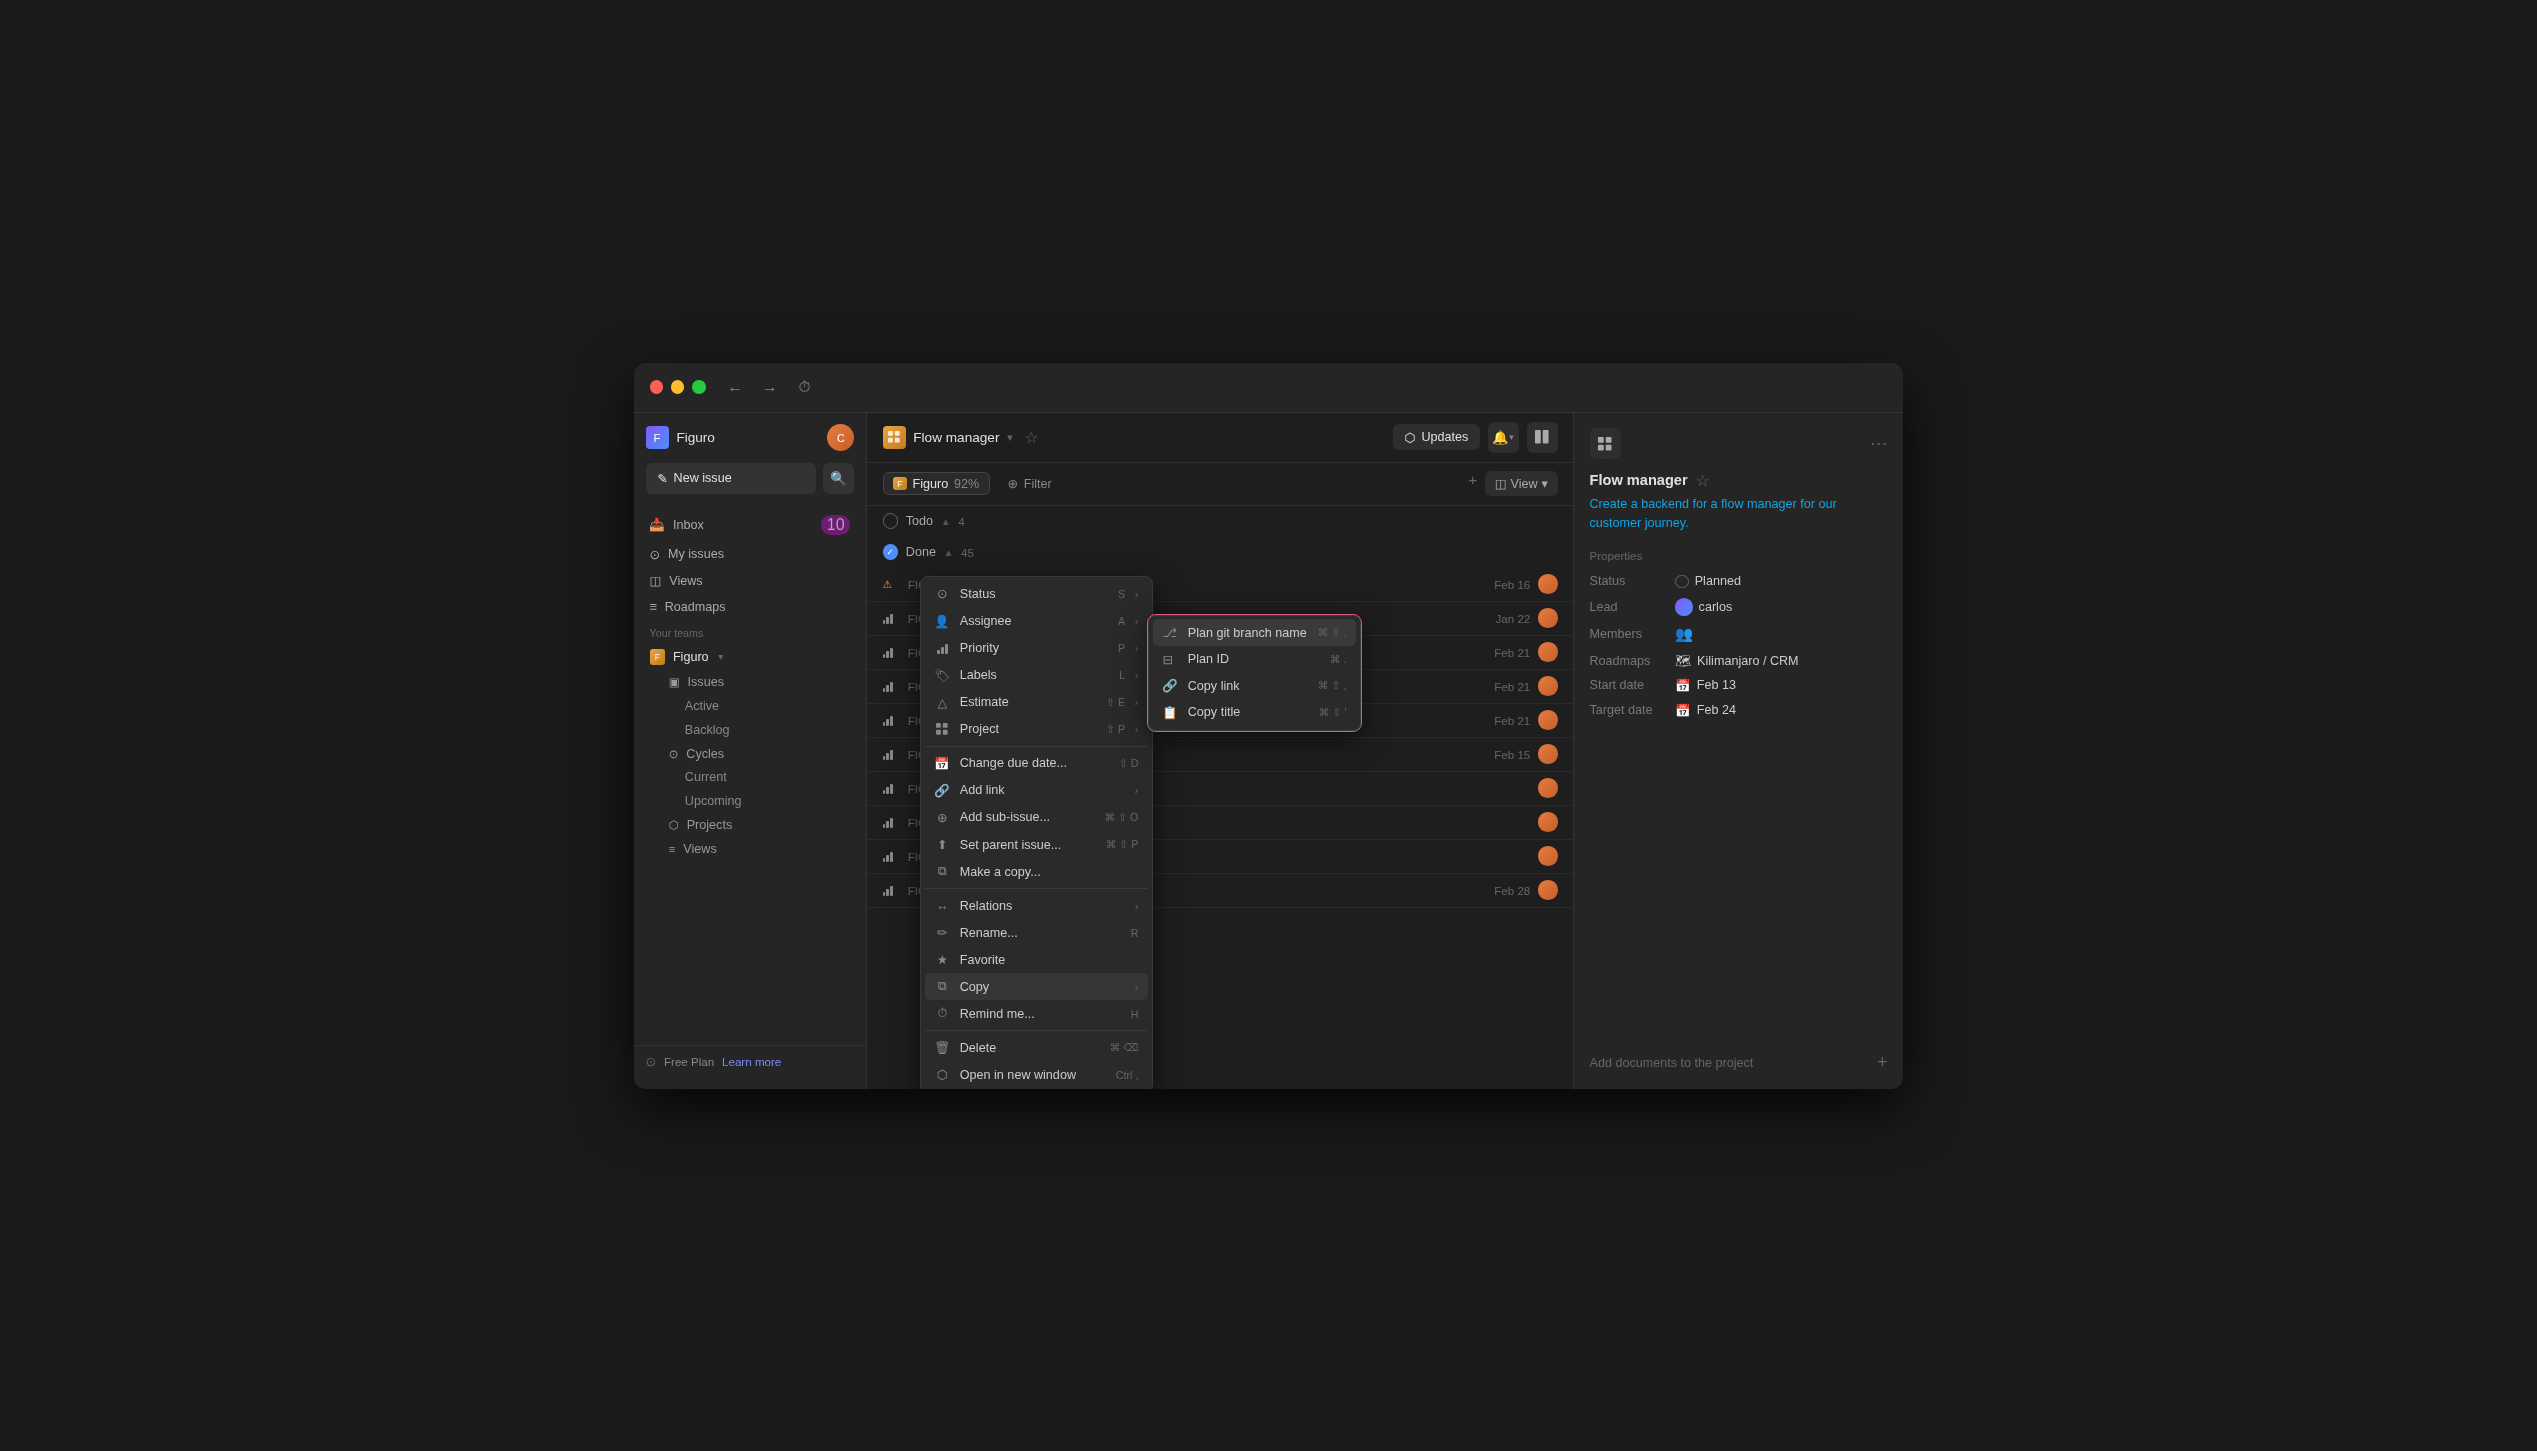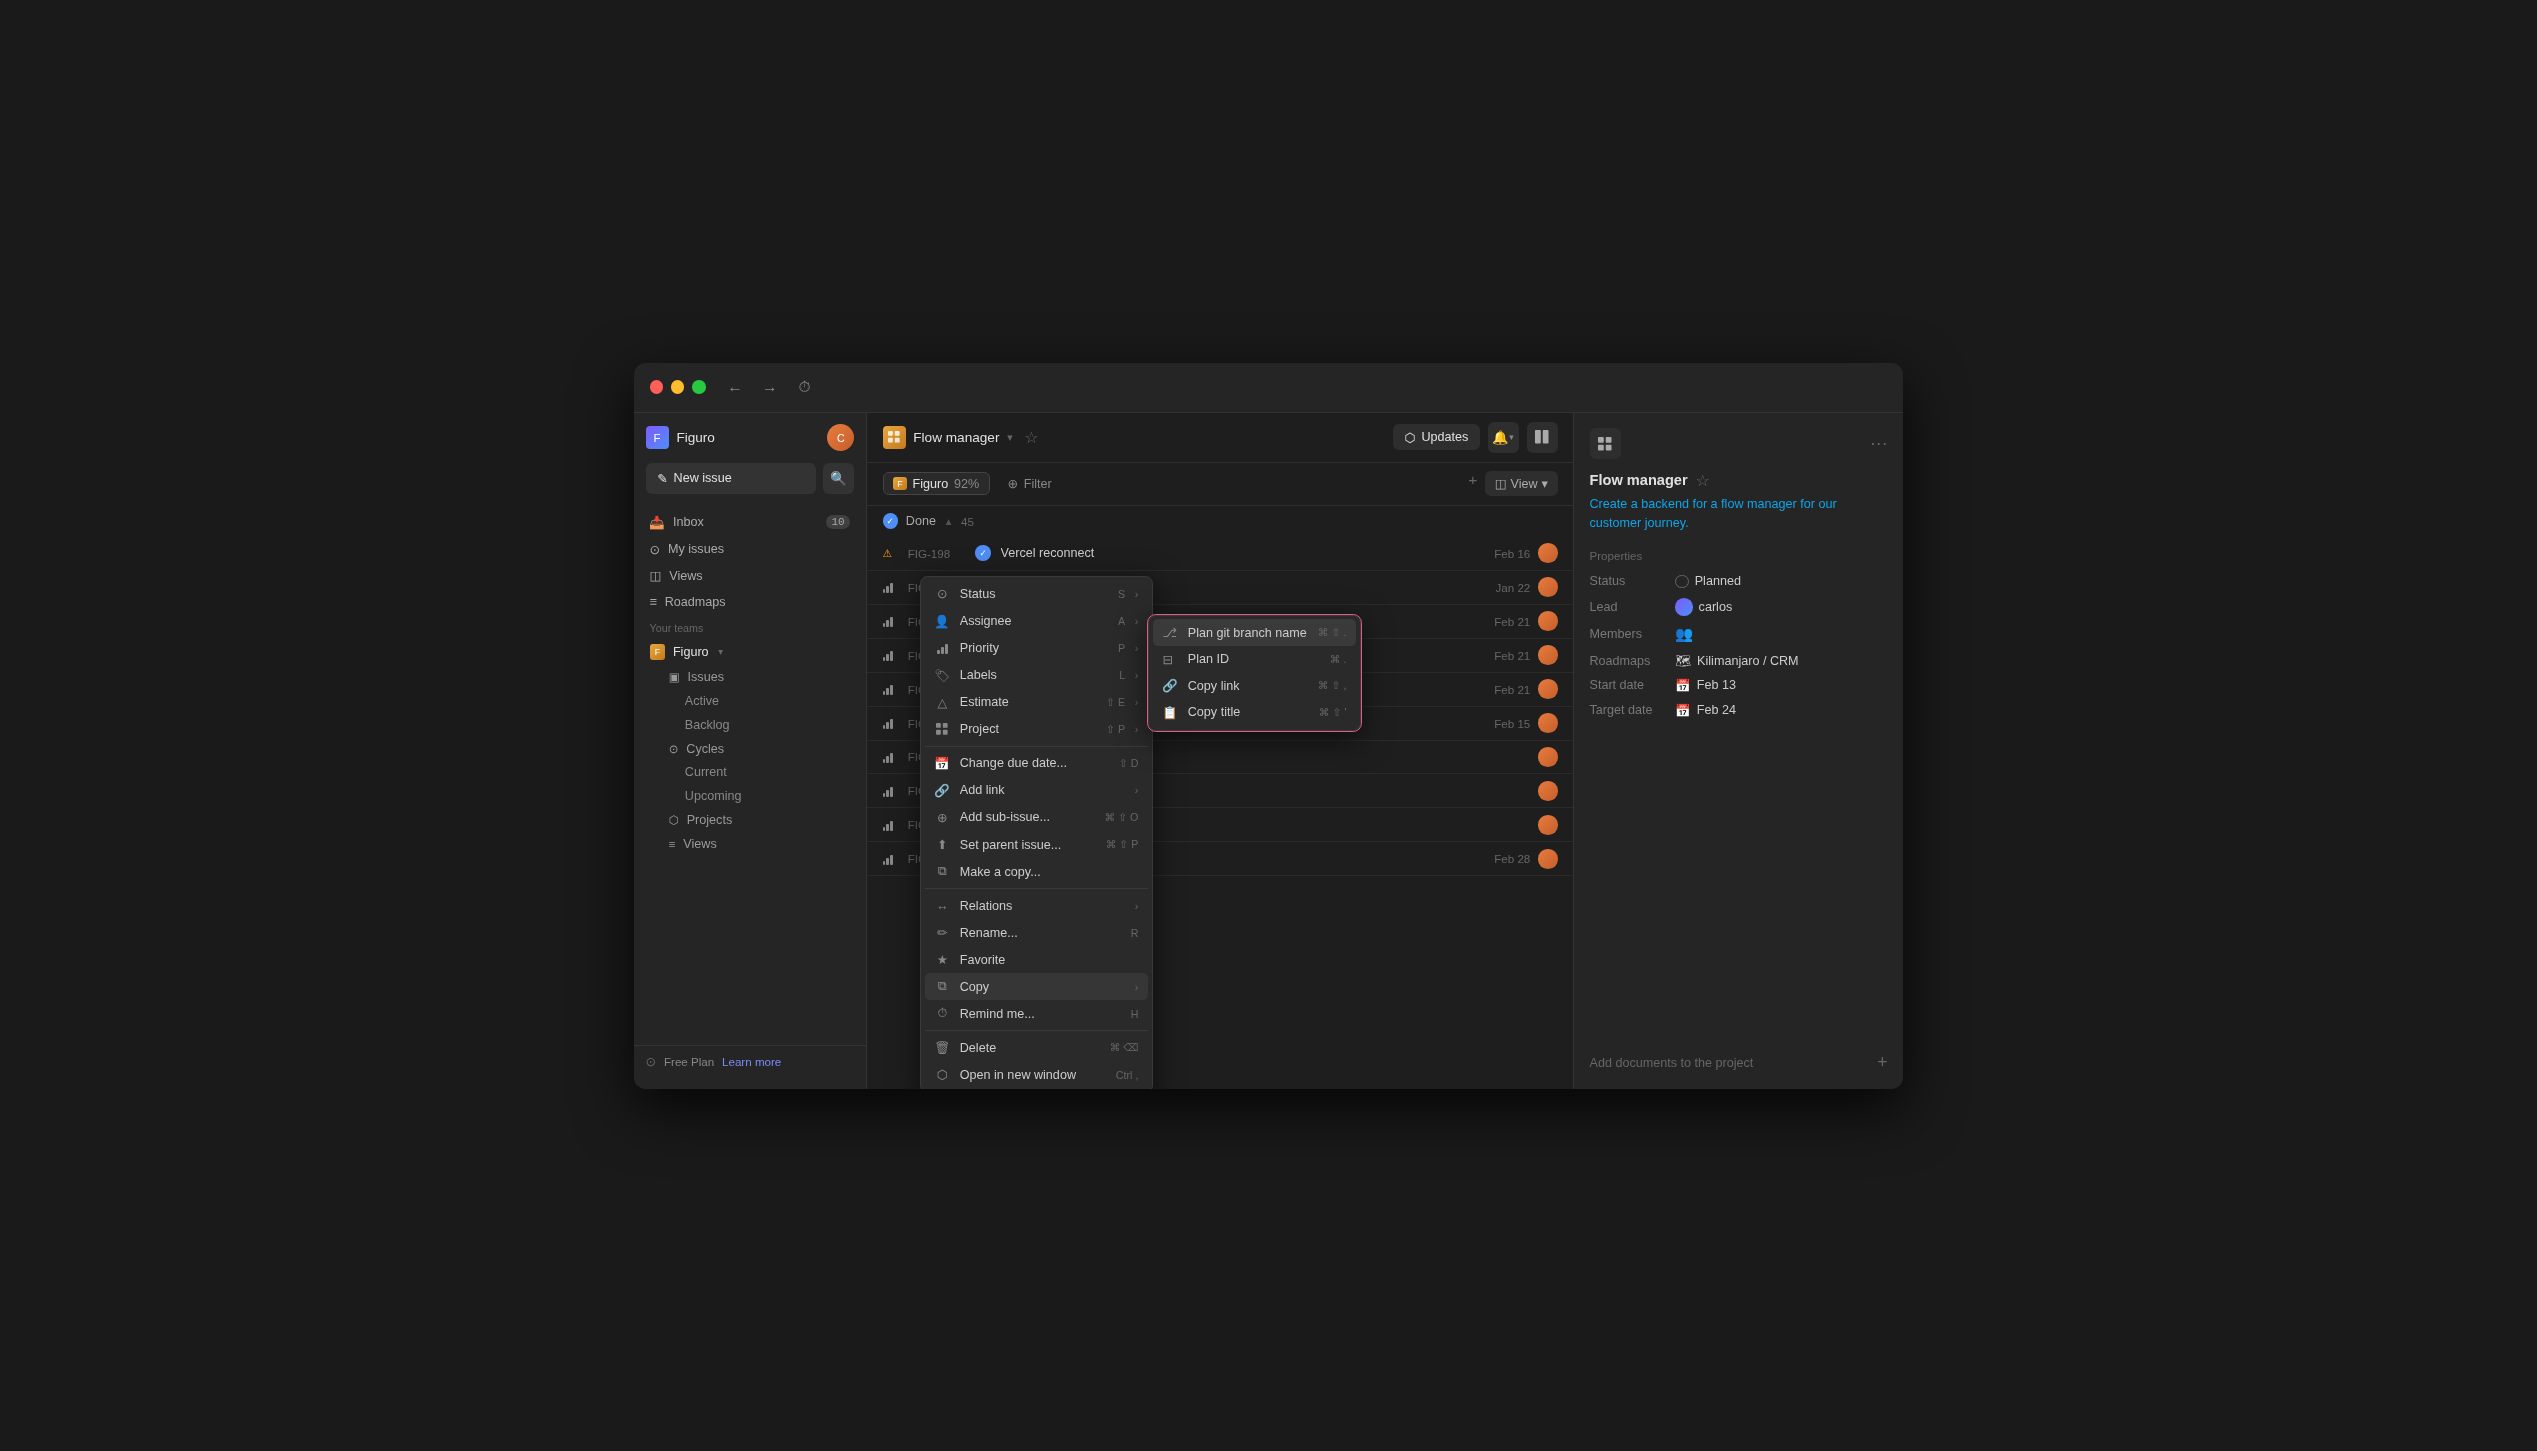--- a/index.html
+++ b/index.html
@@ -155,26 +155,25 @@
       gap: 7.8px;
       padding: 5.8px 7.8px;
       border-radius: 5.8px;
       cursor: pointer;
       color: #aaa;
       font-size: 12.6px;
       position: relative;
     }
     .sidebar-item .badge {
       margin-left: auto;
-      background: #404040;
+      background: #701a75;
       color: #aaa;
-      font-size: 11px;
+      font-size: 16px;
       padding: 1px 5.8px;
       border-radius: 9.7px;
-      font-family: Liberation Mono, monospace;
     }
     .sidebar-section-label {
       font-size: 10.7px;
       color: #666;
       padding: 7.8px 7.8px 3.9px;
       font-weight: 500;
       text-transform: none;
     }
     .sidebar-sub-item {
       display: flex;
@@ -742,20 +741,26 @@
           <button class="view-btn">
             <span>◫</span>
             <span>View</span>
             <span>▾</span>
           </button>
         </div>
       </div>
 
       <div class="issues-list">
 
+        <div class="group-header">
+          <div class="todo-icon"></div>
+          <span>Todo</span>
+          <span style="font-size:9.7px;color:#555;">▲</span>
+          <span class="group-count">4</span>
+        </div>
 
         <div class="group-header">
           <div class="done-icon">✓</div>
           <span>Done</span>
           <span style="font-size:9.7px;color:#555;">▲</span>
           <span class="group-count">45</span>
         </div>
         <div class="issue-row">
           <span style="color:#f59e0b;font-size:10.7px;width:15.5px;flex-shrink:0;">⚠</span>
           <span class="issue-id">FIG-198</span>

